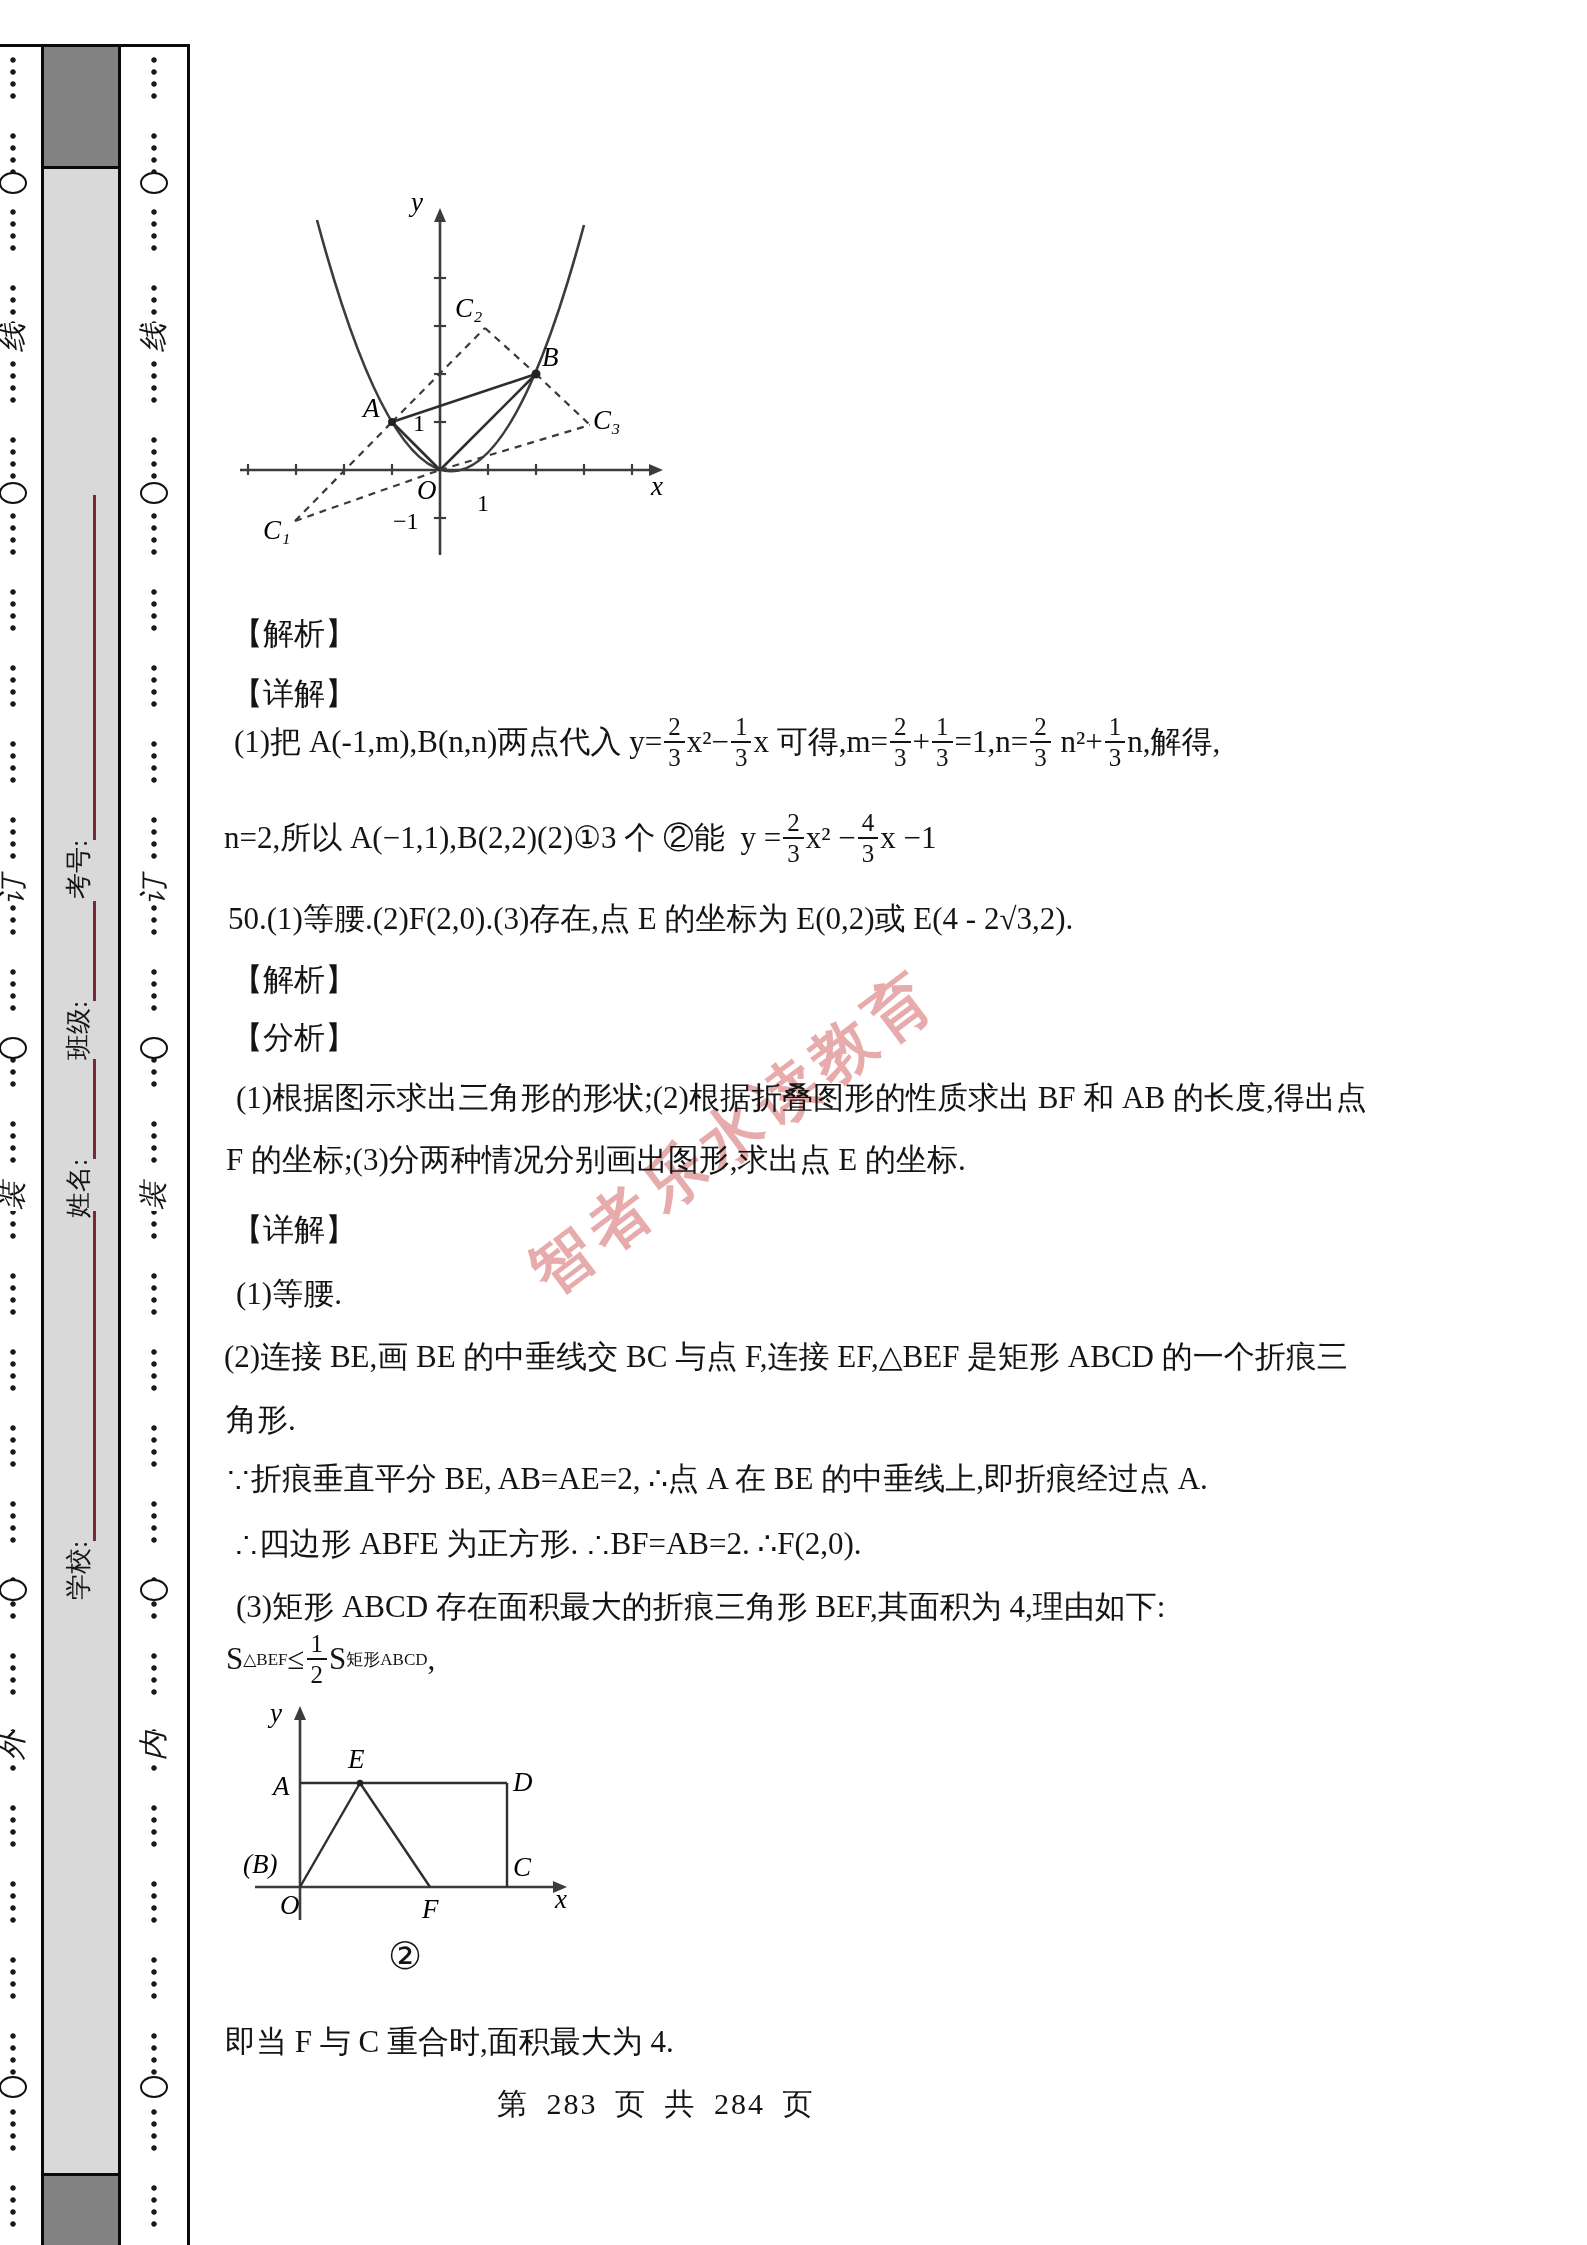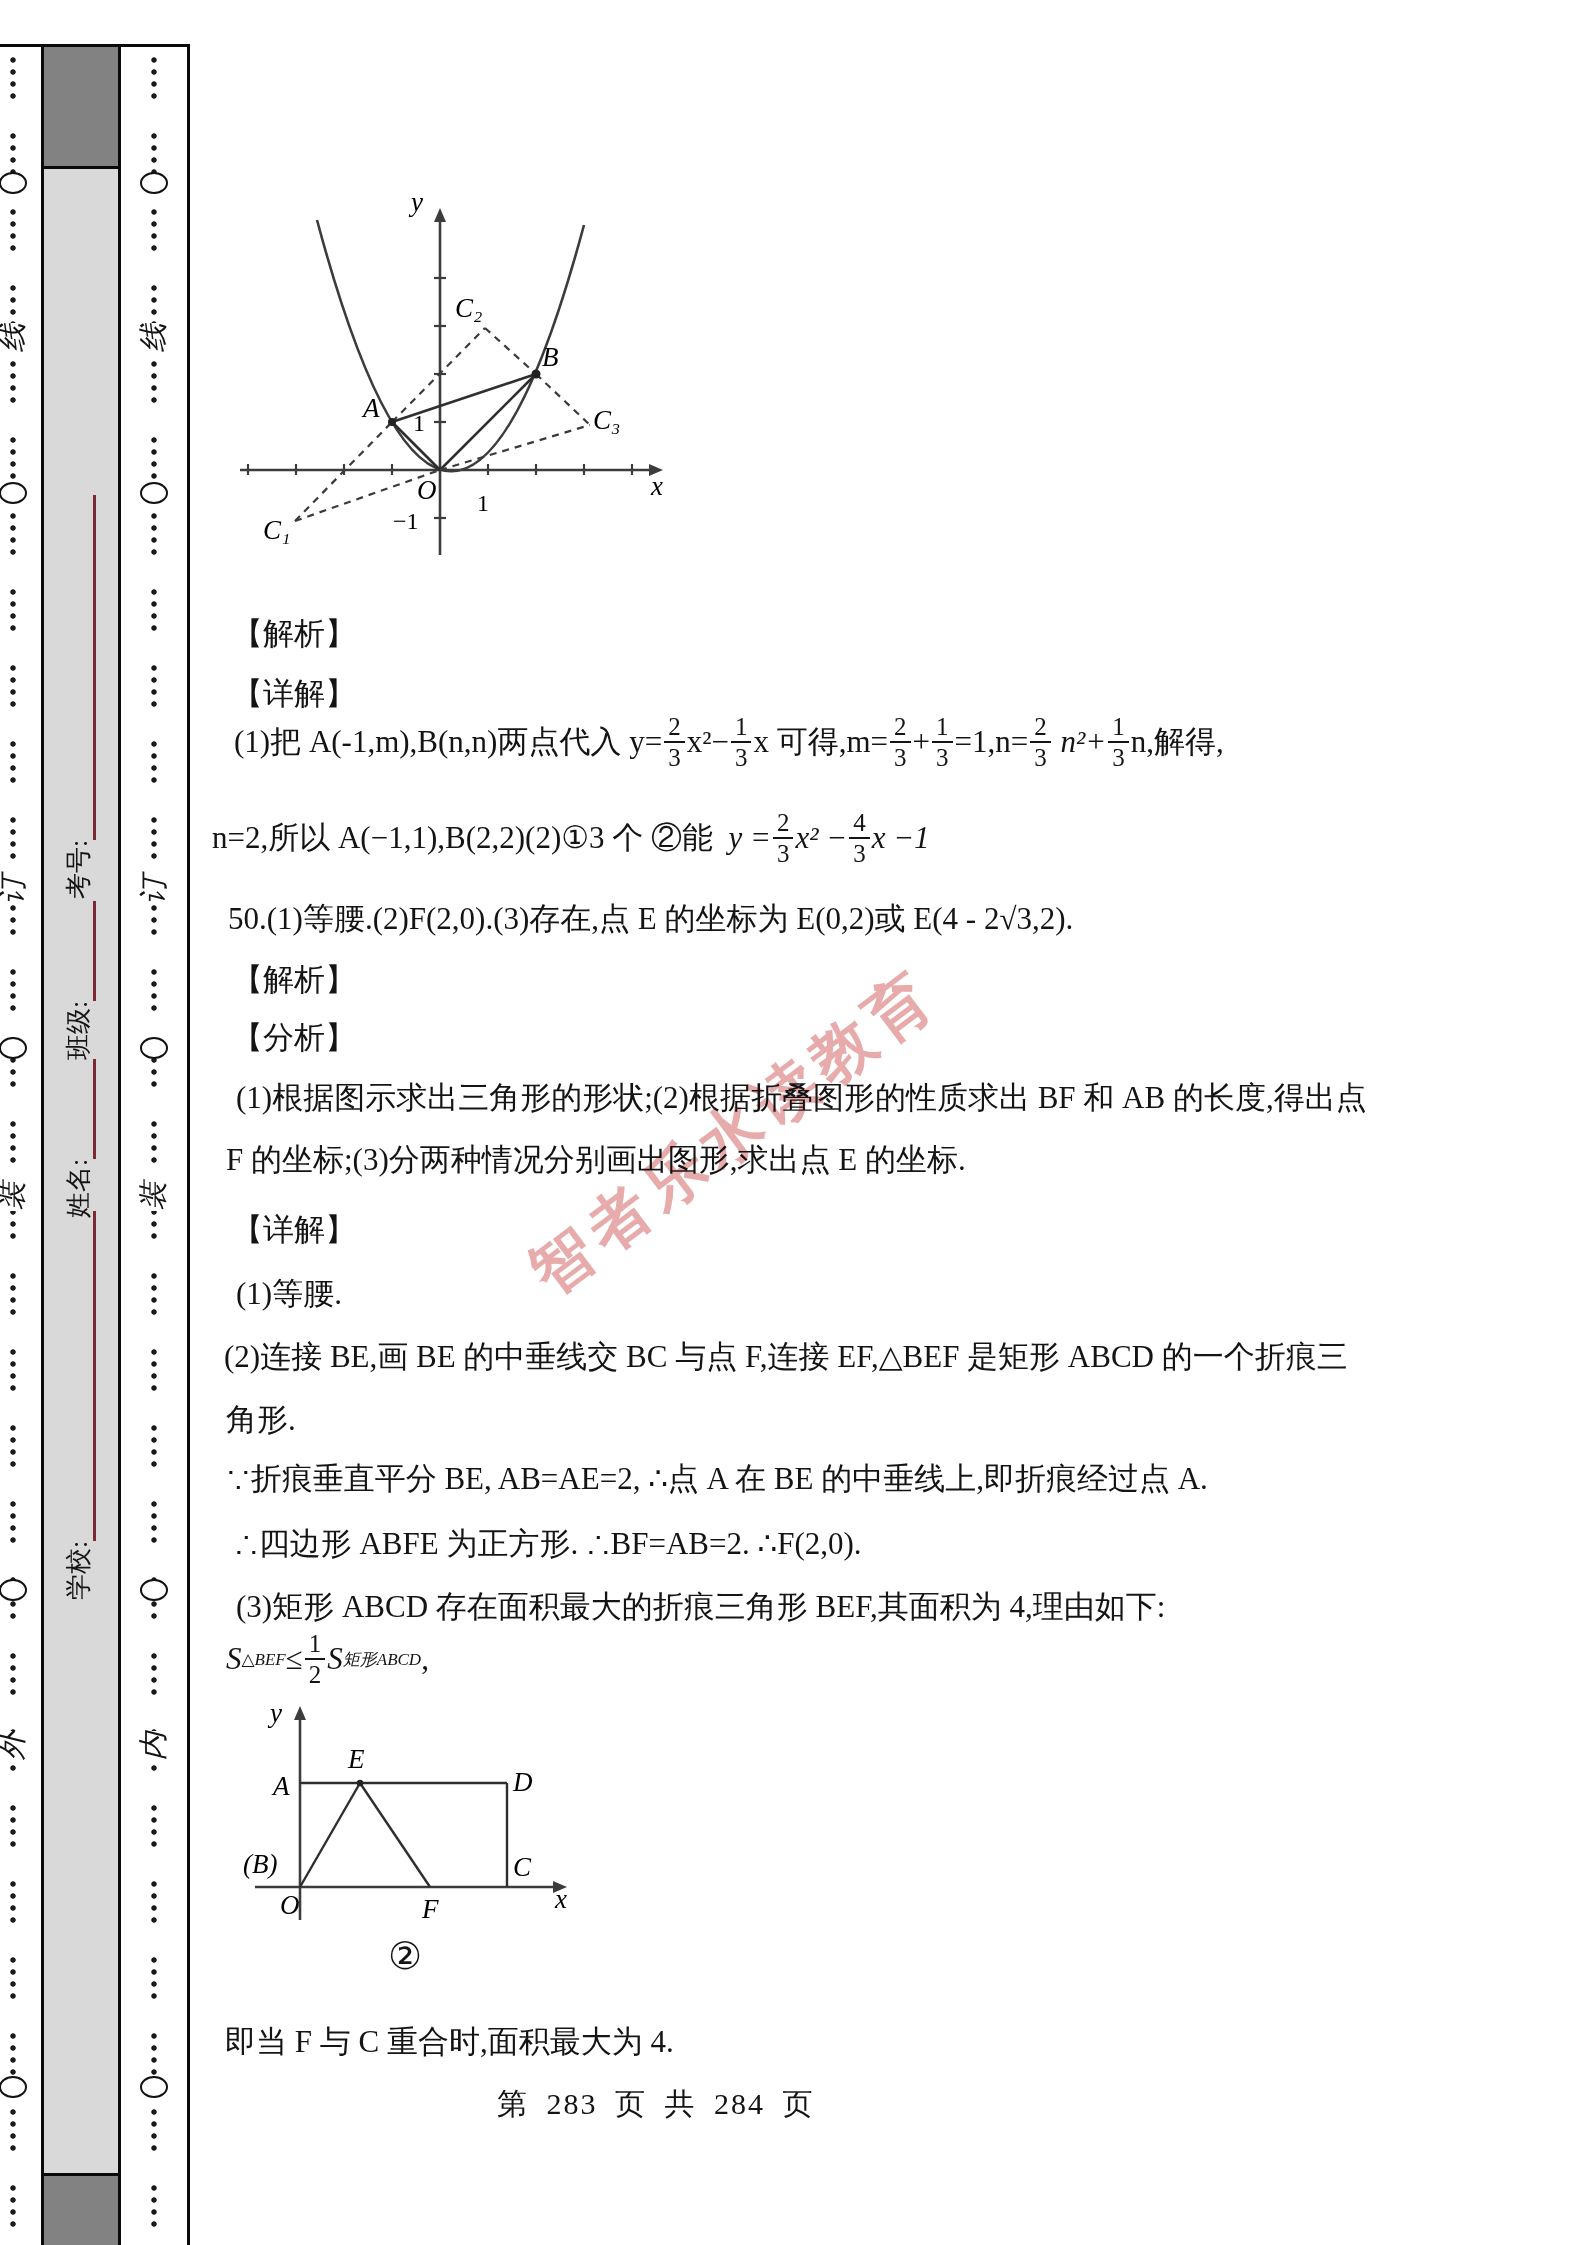--- a/index.html
+++ b/index.html
@@ -25,21 +25,21 @@
           display:flex;align-items:flex-end;height:34px;font-size:26px;white-space:pre;}
   .mfield .lbl{line-height:34px;}
   .mfield .fline{display:inline-block;border-bottom:3px solid #7b2a35;height:30px;}
   
   .tline{position:absolute;font-size:31px;line-height:1.32;white-space:pre;margin-top:29px;}
   .fline-math{position:absolute;display:flex;align-items:center;white-space:pre;font-size:31px;}
   .frac{display:inline-flex;flex-direction:column;align-items:center;font-size:25px;line-height:1.02;
         vertical-align:middle;margin:0 2px;}
   .frac .den{border-top:2px solid #141414;padding:2px 4px 0 4px;}
   .frac .num{padding:0 4px 2px 4px;}
-  .it{font-style:italic;}
+  .it{}
   .sub{font-size:17px;vertical-align:-6px;}
   .caption-circ{position:absolute;font-size:38px;}
   .footer{position:absolute;font-size:30px;letter-spacing:2px;word-spacing:8px;}
   .watermark{position:absolute;left:538px;top:1238px;transform-origin:0 50%;transform:rotate(-37deg);
              font-size:62px;letter-spacing:8px;color:rgba(208,88,88,0.5);font-weight:bold;white-space:pre;}
   svg text{font-family:"Liberation Serif","DejaVu Serif",serif;}
   .axnum{font-size:24px;}
   .axlet{font-size:27px;font-style:italic;}
 </style>
 </head>
@@ -147,21 +147,21 @@
     <text class="axlet" x="388" y="304">C₃</text>
   </svg>
 
   <div class="tline" style="left:232px;top:585px">【解析】</div>
   <div class="tline" style="left:232px;top:645px">【详解】</div>
 
   <div class="fline-math" style="left:234px;top:698px;height:88px">
     <span>(1)把 A(-1,m),B(n,n)两点代入 y=</span><span class="frac"><span class="num">2</span><span class="den">3</span></span><span>x²−</span><span class="frac"><span class="num">1</span><span class="den">3</span></span><span>x 可得,m=</span><span class="frac"><span class="num">2</span><span class="den">3</span></span><span>+</span><span class="frac"><span class="num">1</span><span class="den">3</span></span><span>=1,n=</span><span class="frac"><span class="num">2</span><span class="den">3</span></span><span class="it"> n²+</span><span class="frac"><span class="num">1</span><span class="den">3</span></span><span>n,解得,</span>
   </div>
 
-  <div class="fline-math" style="left:212px;top:796px;height:84px">
+  <div class="fline-math" style="left:224px;top:796px;height:84px">
     <span>n=2,所以 A(−1,1),B(2,2)(2)①3 个 ②能  </span><span class="it">y =</span><span class="frac"><span class="num">2</span><span class="den">3</span></span><span class="it">x² −</span><span class="frac"><span class="num">4</span><span class="den">3</span></span><span class="it">x −1</span>
   </div>
 
   <div class="tline" style="left:228px;top:870px">50.(1)等腰.(2)F(2,0).(3)存在,点 E 的坐标为 E(0,2)或 E(4 - 2√3,2).</div>
   <div class="tline" style="left:232px;top:931px">【解析】</div>
   <div class="tline" style="left:232px;top:989px">【分析】</div>
   <div class="tline" style="left:236px;top:1049px">(1)根据图示求出三角形的形状;(2)根据折叠图形的性质求出 BF 和 AB 的长度,得出点</div>
   <div class="tline" style="left:226px;top:1111px">F 的坐标;(3)分两种情况分别画出图形,求出点 E 的坐标.</div>
   <div class="tline" style="left:232px;top:1181px">【详解】</div>
   <div class="tline" style="left:236px;top:1245px">(1)等腰.</div>

